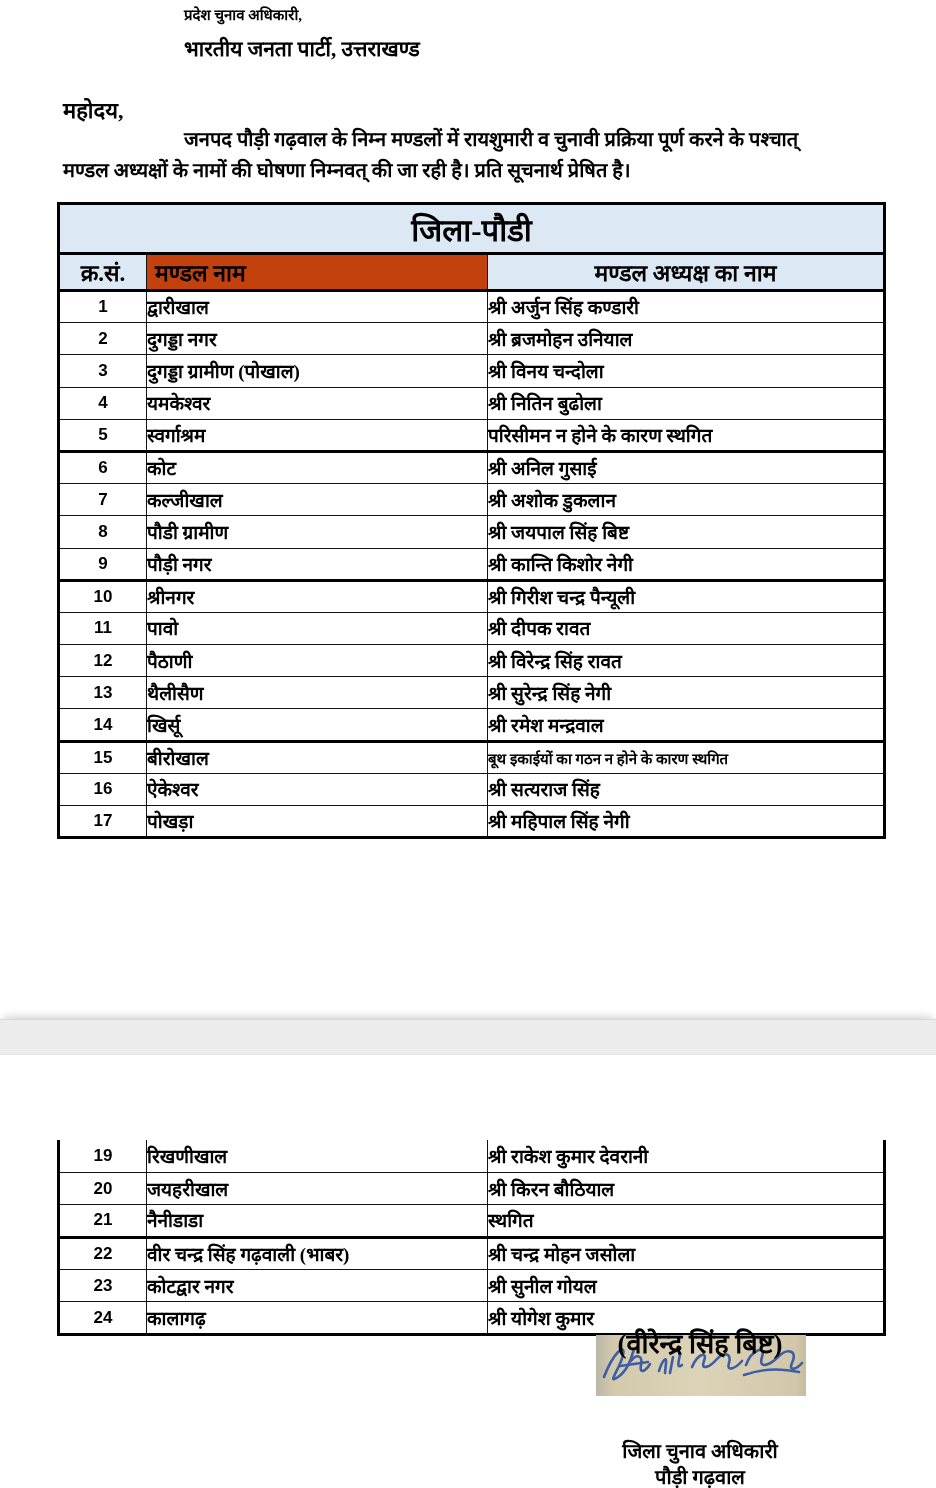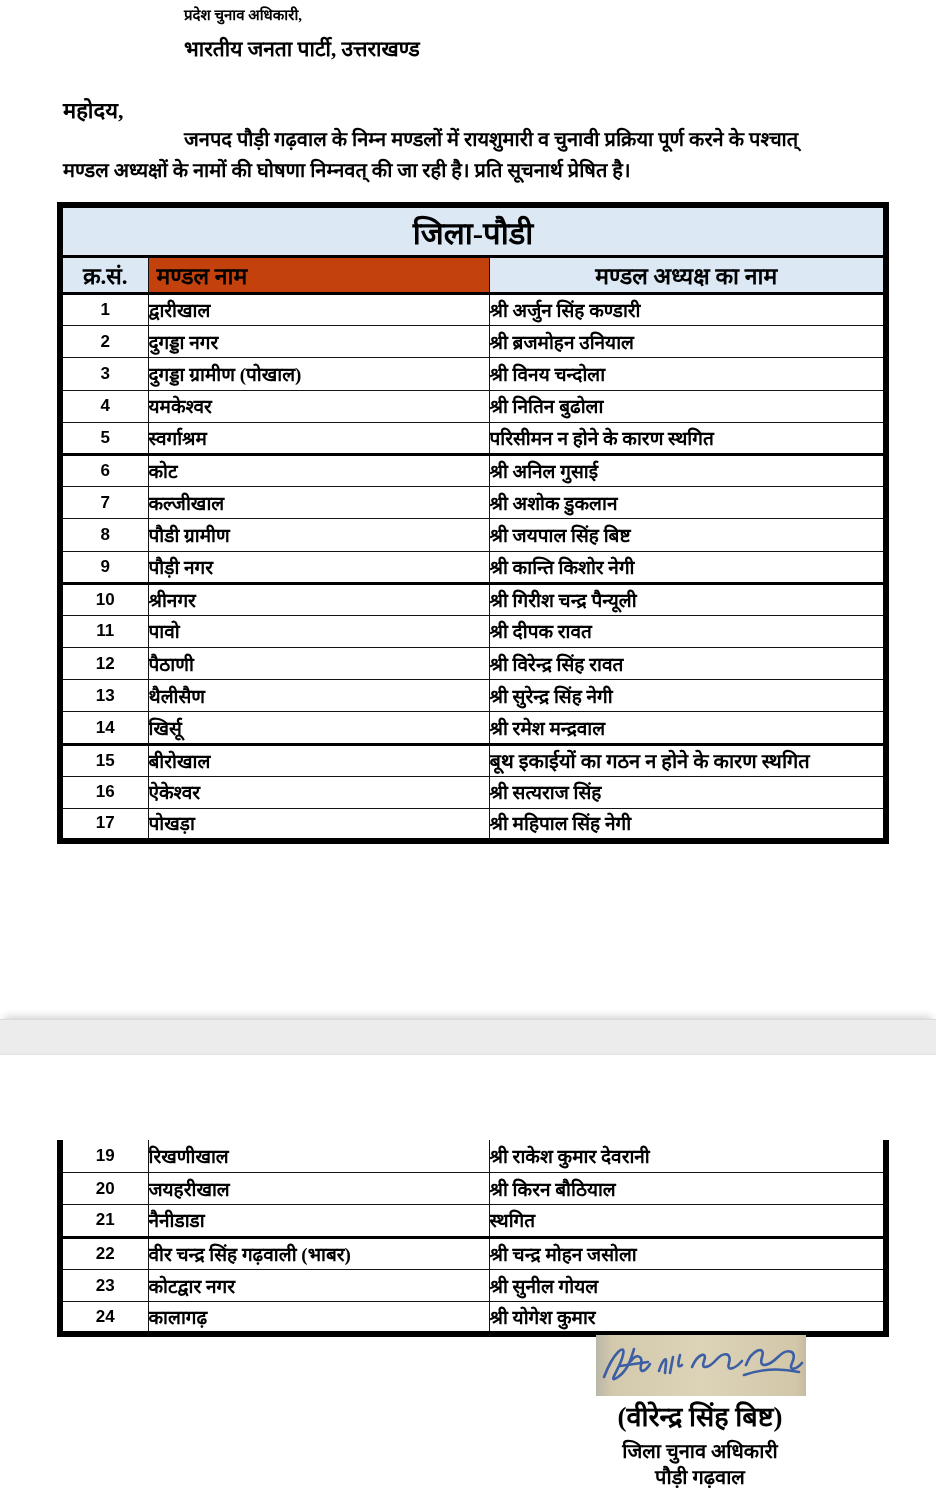--- a/index.html
+++ b/index.html
@@ -13,52 +13,52 @@
   
   .addr1 { left:184px; top:4px;  font-size:15px; }
   .addr2 { left:184px; top:34px; font-size:21px; }
   .salut { left:63px;  top:94px; font-size:22px; }
   .body1 { left:184px; top:125px; font-size:20px; }
   .body2 { left:63px;  top:156px; font-size:20px; }
 
   
   .tbl-wrap1 { left:57px; top:202px; }
   .tbl-wrap2 { left:57px; top:1140px; }
-  table.doc { border-collapse:collapse; table-layout:fixed; width:826px; border:6px solid #000000; }
+  table.doc { border-collapse:collapse; table-layout:fixed; width:826px; border:3px solid #000000; }
   table.doc td, table.doc th { border:1.5px solid #131313; overflow:hidden; vertical-align:middle; padding:0; }
   col.c-num { width:88px; } col.c-mandal { width:341px; } col.c-name { width:397px; }
 
   .title-cell { height:47px; text-align:center; font-size:31px; font-weight:700; }
   tr.head-row th { height:34px; font-size:23px; font-weight:700; }
   tr.head-row th.h-num { text-align:center; }
   tr.head-row th.h-mandal { text-align:left; padding-left:8px; }
   tr.head-row th.h-name { text-align:center; }
   tr.head-row th, .title-cell { border-width:3px 1.5px 3px 1.5px; border-color:#000 #131313 #000 #131313; }
 
   table.doc tbody tr { height:32.2px; }
   table.doc2 tbody tr { height:32.4px; }
   td.num   { text-align:center; font-weight:700; font-size:17px; font-family:"Liberation Sans", sans-serif; }
   td.mandal{ font-weight:700; font-size:19px; padding-left:8px; }
   td.name  { font-weight:700; font-size:19px; padding-left:7px; }
   td.name.status { font-weight:700; }
-  td.name.small  { font-weight:700; font-size:20px; }
+  td.name.small  { font-weight:700; font-size:15px; }
   tr.group-end td { border-bottom:3px solid #000; }
   table.doc2 { border-top:none; }
   table.doc2 tbody tr:first-child td { border-top:none; }
 
   
   .page-separator {
     left:0; top:1019px; width:936px; height:34px;
     border-top:1px solid #d9d9d9; border-bottom:1px solid #e2e2e2;
     box-shadow:0 -6px 9px -4px rgba(0,0,0,0.20);
   }
 
   
   .sig-img { left:596px; top:1335px; width:210px; height:61px; }
-  .sig-name  { left:520px; top:1397px; width:360px; text-align:center; font-size:27px; font-weight:700; white-space:nowrap; }
+  .sig-name  { left:520px; top:1324px; width:360px; text-align:center; font-size:27px; font-weight:700; white-space:nowrap; }
   .sig-role  { left:520px; top:1437px; width:360px; text-align:center; font-size:20px; font-weight:700; white-space:nowrap; }
   .sig-place { left:520px; top:1463px; width:360px; text-align:center; font-size:20px; font-weight:700; white-space:nowrap; }
 </style>
 </head>
 <body>
 
 <div class="sheet">
 
   <div class="abs hbold addr1">प्रदेश चुनाव अधिकारी,</div>
   <div class="abs hbold addr2">भारतीय जनता पार्टी, उत्तराखण्ड</div>

